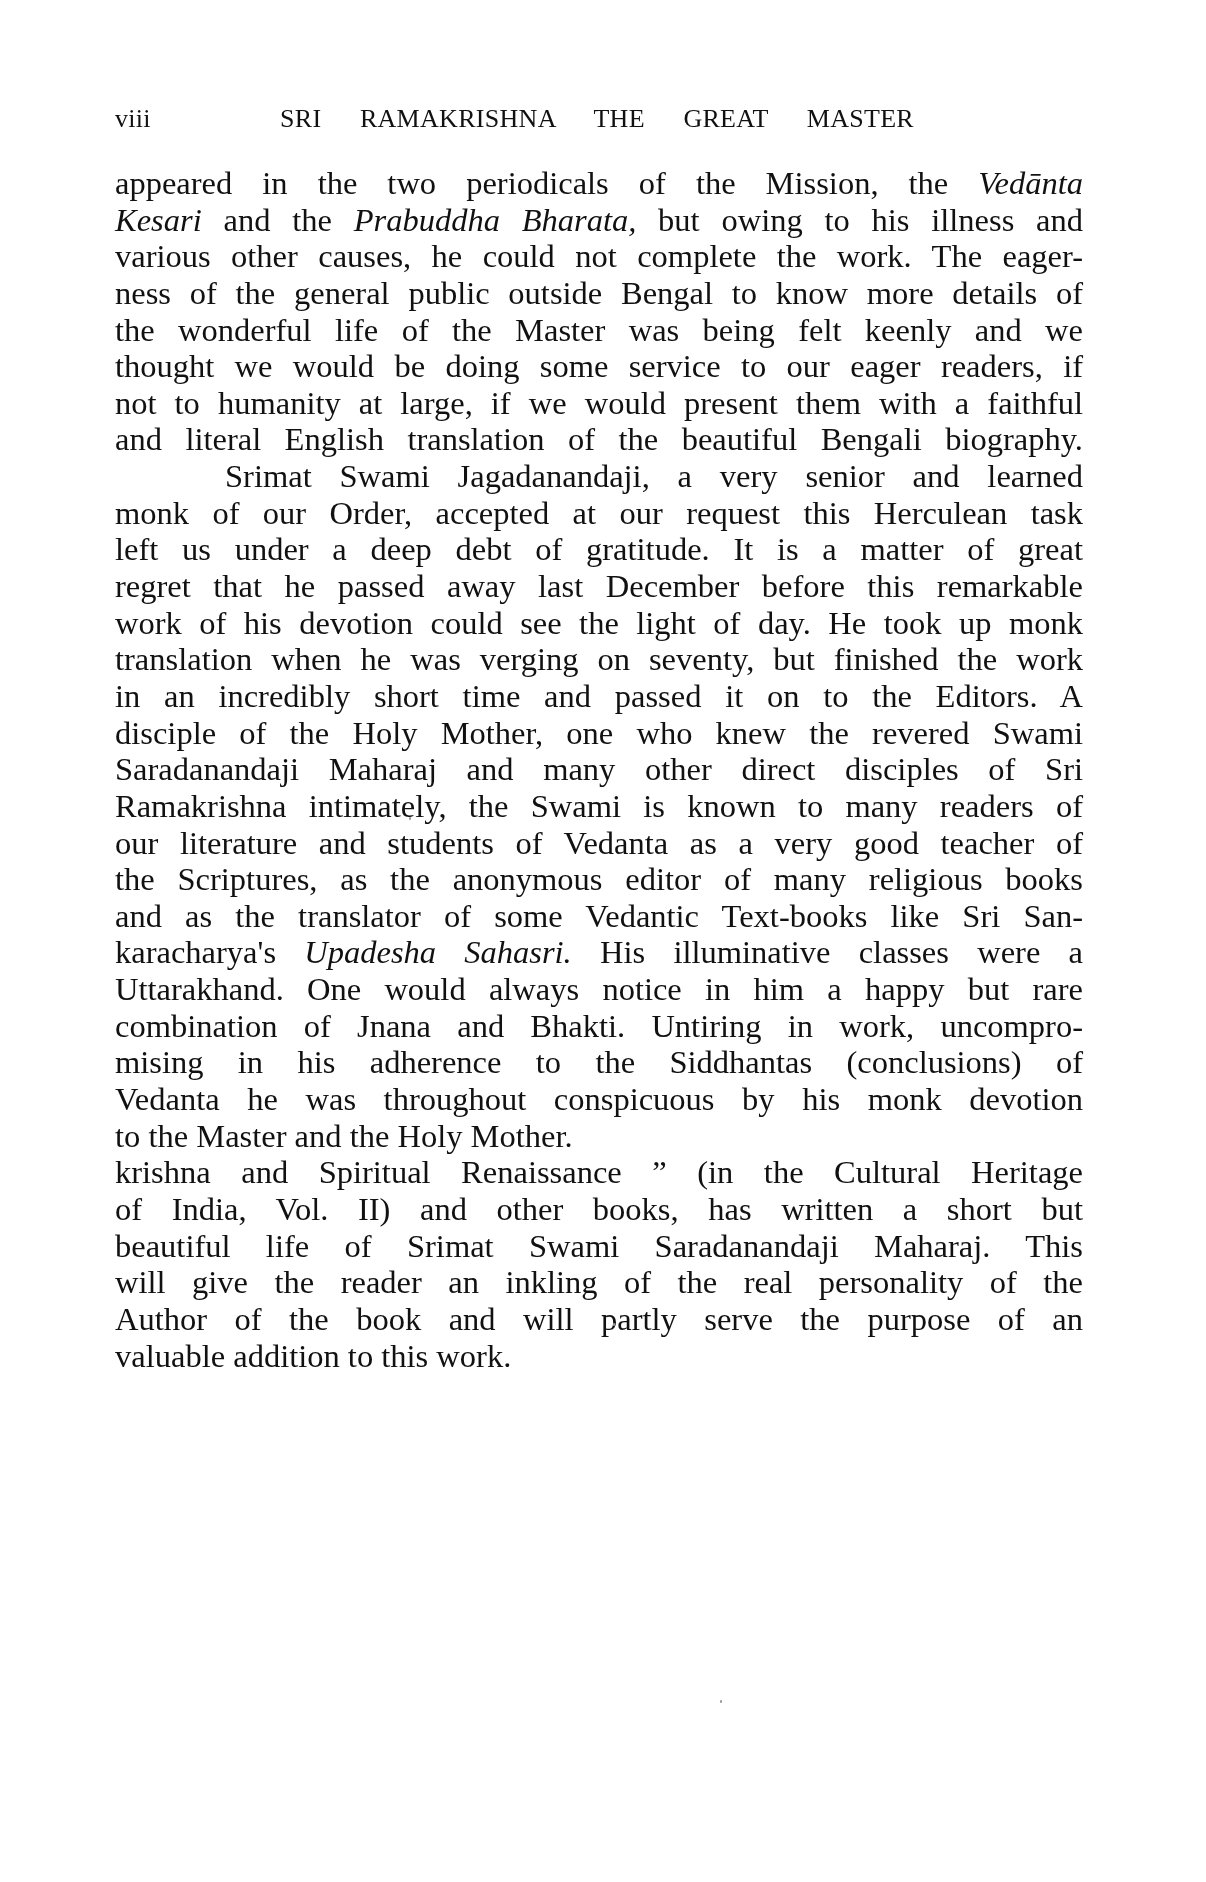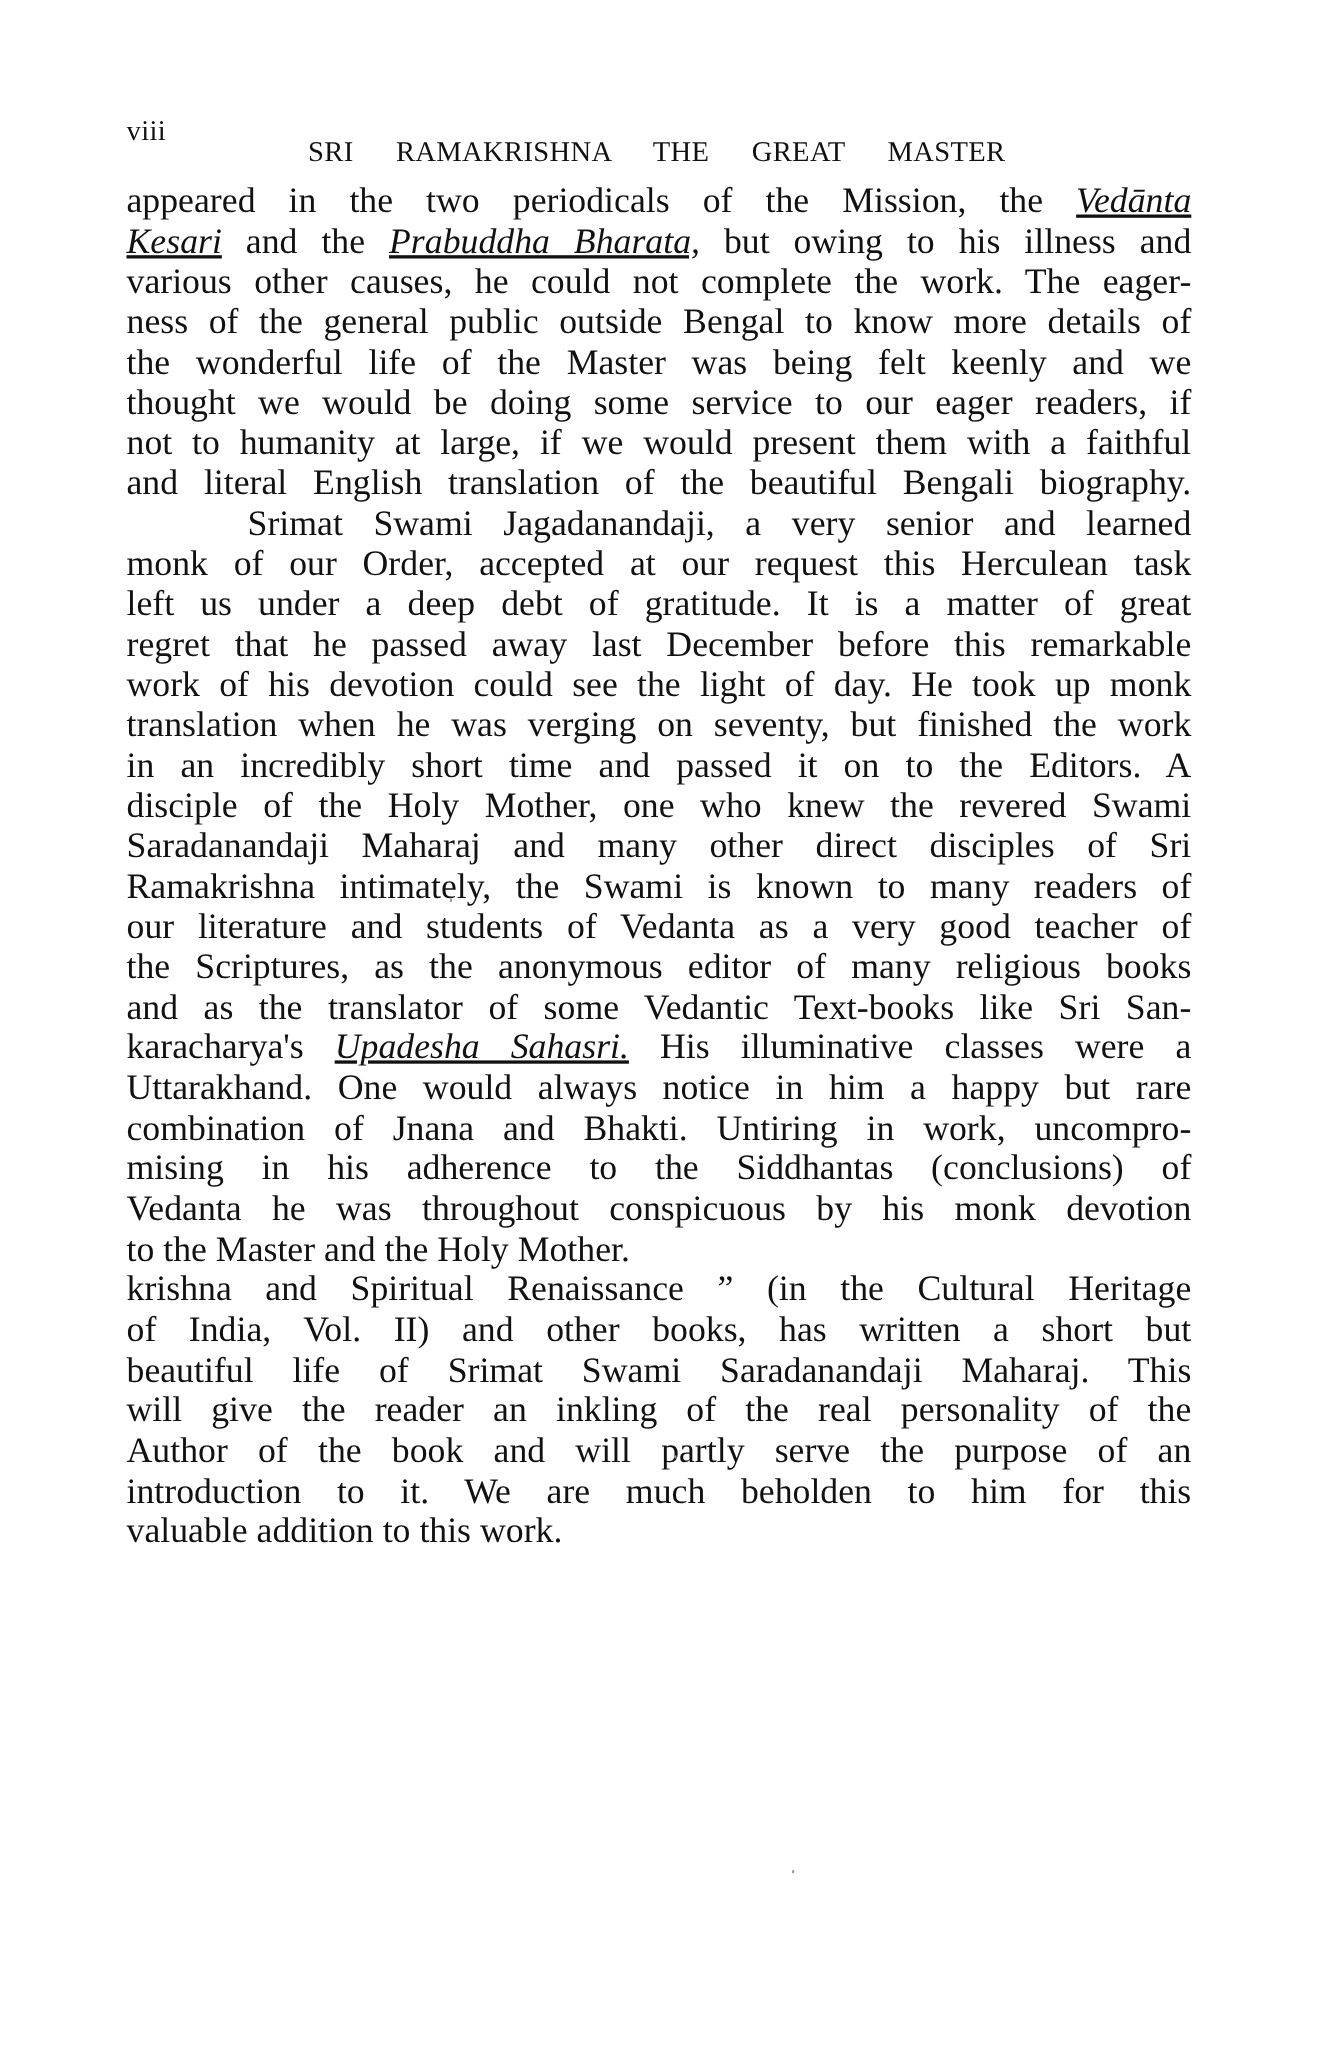--- a/index.html
+++ b/index.html
@@ -38,21 +38,20 @@
       top: 0;
     }
     .running-title {
       position: absolute;
       left: 165px;
       top: 0;
       width: 634px;
       text-align: justify;
       text-align-last: justify;
       white-space: nowrap;
-      margin-top: 19px;
     }
     .body-text {
       position: absolute;
       left: 115px;
       top: 165px;
       width: 968px;
       font-size: 32.5px;
       line-height: 36.65px;
     }
     .line {
@@ -65,21 +64,20 @@
     }
     .line.last {
       text-align: left;
       text-align-last: left;
     }
     .line.indent {
       padding-left: 110px;
     }
     .line em {
       font-style: italic;
-      text-decoration: underline;
     }
     .speck {
       position: absolute;
       width: 2px;
       height: 3px;
       background: #9a9a9a;
       border-radius: 1px;
     }
   </style>
 </head>
@@ -123,21 +121,20 @@
         <div class="line"><span>mising in his adherence to the Siddhantas (conclusions) of</span></div>
         <div class="line"><span>Vedanta he was throughout conspicuous by his monk devotion</span></div>
         <div class="line last"><span>to the Master and the Holy Mother.</span></div>
       </div>
       <div>
         <div class="line"><span>krishna and Spiritual Renaissance ” (in the Cultural Heritage</span></div>
         <div class="line"><span>of India, Vol. II) and other books, has written a short but</span></div>
         <div class="line"><span>beautiful life of Srimat Swami Saradanandaji Maharaj. This</span></div>
         <div class="line"><span>will give the reader an inkling of the real personality of the</span></div>
         <div class="line"><span>Author of the book and will partly serve the purpose of an</span></div>
-        <div class="line"><span>introduction to it. We are much beholden to him for this</span></div>
         <div class="line last"><span>valuable addition to this work.</span></div>
       </div>
     </div>
 
   <span class="speck" style="left:409px;top:817px;"></span>
   <span class="speck" style="left:613px;top:1323px;"></span>
   <span class="speck" style="left:720px;top:1700px;"></span>
 </div>
 
 </body></html>

